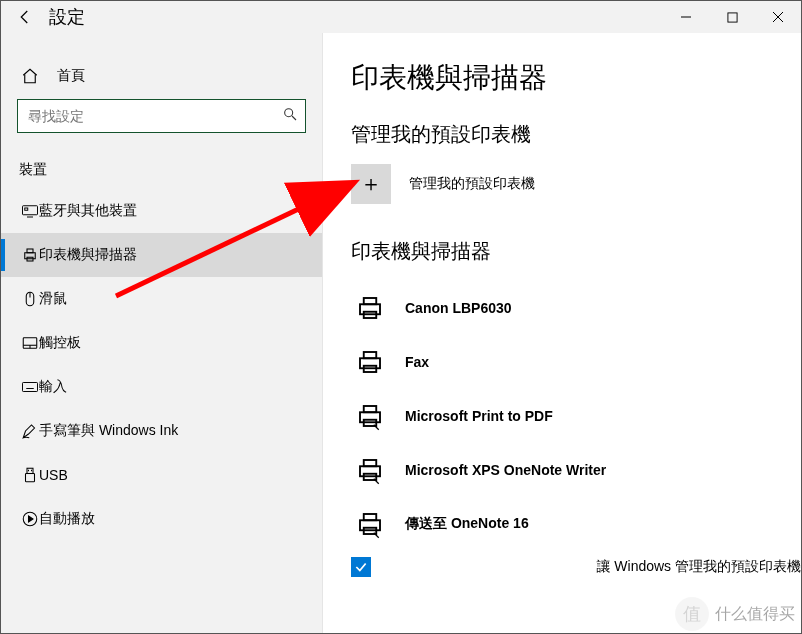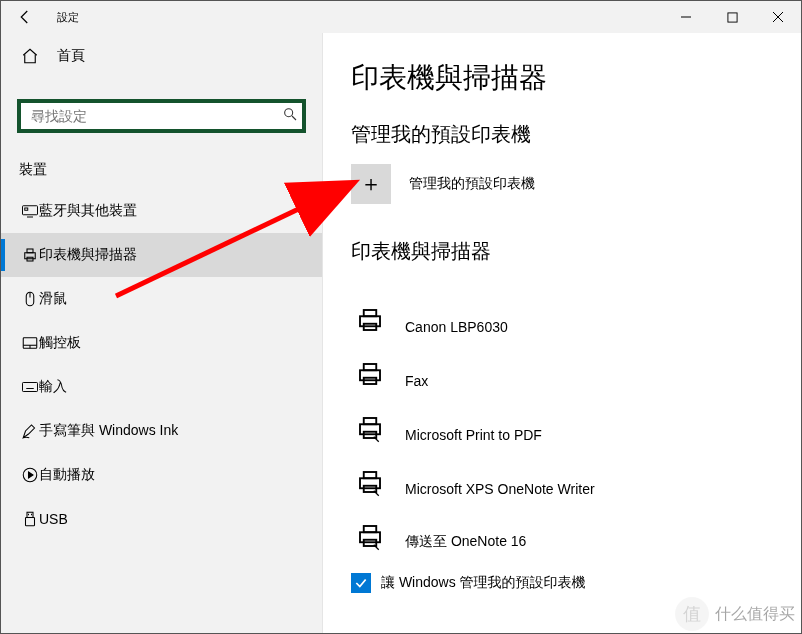--- a/index.html
+++ b/index.html
@@ -18,52 +18,52 @@
     height: 32px;
     display: flex;
     align-items: center;
     background: #f2f2f2;
   }
   .titlebar .back {
     width: 48px; height: 32px;
     display:flex; align-items:center; justify-content:center;
     font-size: 18px;
   }
-  .titlebar .title { margin-left: 8px; font-size: 11px; }
+  .titlebar .title { font-size: 18px; }
   .titlebar .spacer { flex: 1; }
   .titlebar .winbtn {
     width: 46px; height: 32px;
     display:flex; align-items:center; justify-content:center;
     font-size: 13px;
   }
   .app-body {
     display: flex;
     height: calc(100% - 32px);
   }
   .sidebar {
     width: 322px;
     background: #f2f2f2;
     border-right: 1px solid #e5e5e5;
     padding-top: 14px;
   }
   .home-row {
-    display:flex; align-items:flex-start;
+    display:flex; align-items:flex-end;
     height: 38px;
     padding-left: 20px;
     gap: 18px;
   }
   .home-row .icon { width:18px; display:flex; }
   .search-wrap {
     margin: 14px 16px 14px 16px;
     position: relative;
   }
   .search {
     width: 100%;
     height: 34px;
-    border: 4px solid #14532d;
+    border: 1px solid #14532d;
     background: #fff;
     padding: 0 34px 0 10px;
     font-size: 14px;
     font-family: inherit;
     outline: none;
   }
   .search-icon {
     position:absolute; right:8px; top:7px;
     font-size:15px; color:#333;
   }
@@ -99,29 +99,31 @@
     display:flex; align-items:center;
     gap: 18px; margin-bottom: 34px;
   }
   .add-btn {
     width: 40px; height: 40px;
     background: #d9d9d9;
     display:flex; align-items:center; justify-content:center;
     font-size: 22px; font-weight:300;
   }
   .printer-item {
-    display:flex; align-items:flex-end;
+    display:flex; align-items:center;
     height: 54px;
     gap: 20px;
     padding-left: 4px;
+    font-weight: bold;
   }
   .printer-item .dev-icon { width:30px; display:flex; justify-content:center;}
   .checkbox-row {
     display:flex; align-items:center; gap:10px;
-    margin-top: 22px;
+    margin-top: 6px;
+    justify-content: space-between;
   }
   .chk {
     width:20px; height:20px; background:#0078d4;
     display:flex; align-items:center; justify-content:center;
   }
   .chk svg { stroke:#fff; }
   svg.picon { width:30px; height:30px; }
   
   .arrow-svg {
     position:absolute;
@@ -254,36 +256,36 @@
         <svg width="18" height="18" viewBox="0 0 24 24" fill="none" stroke="#000" stroke-width="1.4">
             <path d="M3 21 L6 12 L14 4 L18 8 L10 16 Z"></path>
             <path d="M3 21 C6 20 8 20 11 21"></path>
           </svg>
       </span>
       <span>手寫筆與 Windows Ink</span>
     </div>
     <div class="nav-item">
       <span class="icon">
         <svg width="18" height="18" viewBox="0 0 24 24" fill="none" stroke="#000" stroke-width="1.4">
-            <circle cx="12" cy="12" r="9"></circle>
-            <polygon points="10,8 16,12 10,16" fill="#000"></polygon>
-          </svg>
-      </span>
-      <span>自動播放</span>
-    </div>
-    <div class="nav-item">
-      <span class="icon">
-        <svg width="18" height="18" viewBox="0 0 24 24" fill="none" stroke="#000" stroke-width="1.4">
             <rect x="8" y="3" width="8" height="7"></rect>
             <rect x="6" y="10" width="12" height="11" rx="1"></rect>
             <line x1="10" y1="5" x2="10" y2="7"></line>
             <line x1="14" y1="5" x2="14" y2="7"></line>
           </svg>
       </span>
       <span>USB</span>
+    </div>
+    <div class="nav-item">
+      <span class="icon">
+        <svg width="18" height="18" viewBox="0 0 24 24" fill="none" stroke="#000" stroke-width="1.4">
+            <circle cx="12" cy="12" r="9"></circle>
+            <polygon points="10,8 16,12 10,16" fill="#000"></polygon>
+          </svg>
+      </span>
+      <span>自動播放</span>
     </div>
   </div>
 
   <div class="content">
     <div class="page-title">印表機與掃描器</div>
 
     <div class="section-title">管理我的預設印表機</div>
     <div class="add-row">
       <div class="add-btn">
         <span>＋</span>

